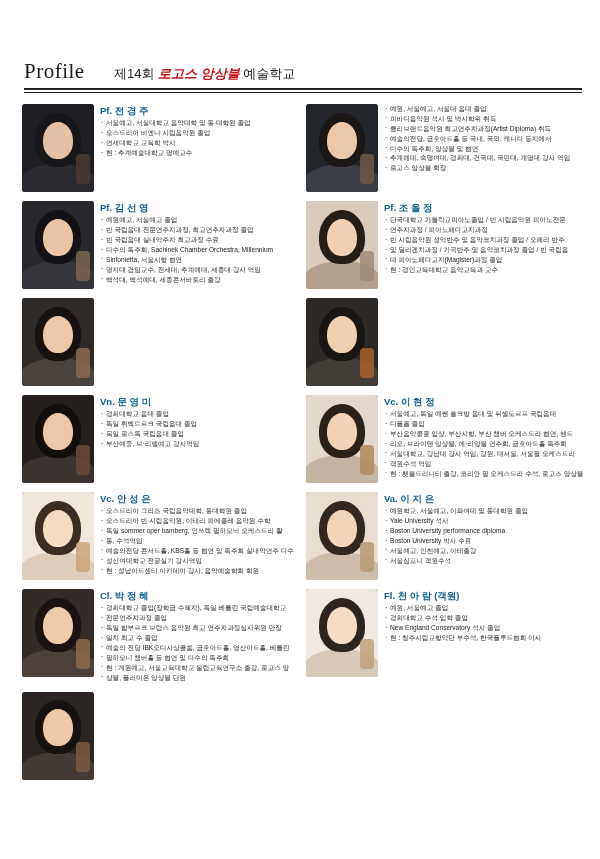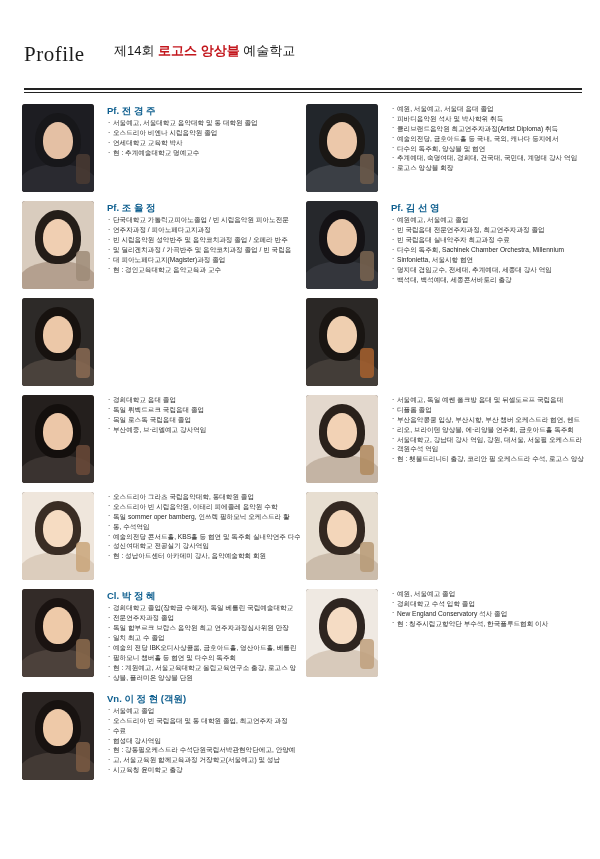--- a/index.html
+++ b/index.html
@@ -22,41 +22,42 @@
     box-sizing: border-box;
     padding: 0 18px;
   }
 
   
   .header {
     position: relative;
     height: 48px;
     margin-top: 42px;
     display: flex;
-    align-items: flex-start;
+    align-items: flex-end;
   }
   .header-title {
     font-family: "Liberation Serif", serif;
     font-size: 21px;
     letter-spacing: 0.5px;
     color: #1a1a1a;
     padding: 0 0 6px 6px;
     width: 92px;
     box-sizing: border-box;
   }
   .header-sub {
     flex: 1;
     padding: 0 0 7px 4px;
     font-size: 13px;
     color: #1a1a1a;
     white-space: nowrap;
   }
   .header-sub .hl {
     color: #c3161c;
     font-weight: bold;
+    font-style: italic;
   }
   .header-rule {
     position: absolute;
     left: 6px;
     right: 0;
     bottom: 0;
     height: 2px;
     background: #222;
   }
   .header-rule-thin {
@@ -127,21 +128,21 @@
     right: 4px;
     bottom: 8px;
     width: 14px;
     height: 30px;
     border-radius: 4px;
     opacity: .85;
   }
 
   .info {
     flex: 1;
-    padding-left: 13px;
+    padding-left: 6px;
     min-width: 0;
   }
   .name {
     font-size: 9.5px;
     font-weight: bold;
     color: #0f5f8f;
     margin: 1px 0 2px 0;
     line-height: 1.2;
   }
   ul.lines {
@@ -215,40 +216,20 @@
             <li>클리브랜드음악원 최고연주자과정(Artist Diploma) 취득</li>
             <li>예술의전당, 금호아트홀 등 국내, 국외, 캐나다 등지에서</li>
             <li>다수의 독주회, 앙상블 및 협연</li>
             <li>추계예대, 숙명여대, 경희대, 건국대, 국민대, 계명대 강사 역임</li>
             <li>로고스 앙상블 회장</li>
           </ul>
         </div>
       </div>
       <div class="card">
         <div class="photo">
-          <div class="p-backdrop" style="background:#d9ccbe"></div>
-          <div class="p-shoulder" style="background:#b4a08f"></div>
-          <div class="p-hair" style="background:#241d18"></div>
-          <div class="p-face" style="background:#f0cfb2"></div>
-          <div class="p-accent" style="background:#9d8b78"></div>
-        </div>
-        <div class="info">
-          <div class="name">Pf. 조 율 정</div>
-          <ul class="lines">
-            <li>단국대학교 가톨릭교피아노졸업 / 빈 시립음악원 피아노전문</li>
-            <li>연주자과정 / 피아노페다고지과정</li>
-            <li>빈 시립음악원 성악반주 및 음악코치과정 졸업 / 오페라 반주</li>
-            <li>및 딜리겐치과정 / 가곡반주 및 음악코치과정 졸업 / 빈 국립음</li>
-            <li>대 피아노페다고지(Magister)과정 졸업</li>
-            <li>현 : 경인교육대학교 음악교육과 교수</li>
-          </ul>
-        </div>
-      </div>
-      <div class="card">
-        <div class="photo">
           <div class="p-backdrop" style="background:#26282c"></div>
           <div class="p-shoulder" style="background:#34363c"></div>
           <div class="p-hair" style="background:#141215"></div>
           <div class="p-face" style="background:#e9c5a6"></div>
           <div class="p-accent" style="background:#7a6450"></div>
         </div>
         <div class="info">
           <div class="name">Pf. 김 선 영</div>
           <ul class="lines">
             <li>예원예고, 서울예고 졸업</li>
@@ -256,20 +237,40 @@
             <li>빈 국립음대 실내악주자 최고과정 수료</li>
             <li>다수의 독주회, Sachinek Chamber Orchestra, Millennium</li>
             <li>Sinfonietta, 서울시향 협연</li>
             <li>명지대 겸임교수, 전세대, 추계예대, 세종대 강사 역임</li>
             <li>백석대, 백석예대, 세종콘서바토리 출강</li>
           </ul>
         </div>
       </div>
       <div class="card">
         <div class="photo">
+          <div class="p-backdrop" style="background:#d9ccbe"></div>
+          <div class="p-shoulder" style="background:#b4a08f"></div>
+          <div class="p-hair" style="background:#241d18"></div>
+          <div class="p-face" style="background:#f0cfb2"></div>
+          <div class="p-accent" style="background:#9d8b78"></div>
+        </div>
+        <div class="info">
+          <div class="name">Pf. 조 율 정</div>
+          <ul class="lines">
+            <li>단국대학교 가톨릭교피아노졸업 / 빈 시립음악원 피아노전문</li>
+            <li>연주자과정 / 피아노페다고지과정</li>
+            <li>빈 시립음악원 성악반주 및 음악코치과정 졸업 / 오페라 반주</li>
+            <li>및 딜리겐치과정 / 가곡반주 및 음악코치과정 졸업 / 빈 국립음</li>
+            <li>대 피아노페다고지(Magister)과정 졸업</li>
+            <li>현 : 경인교육대학교 음악교육과 교수</li>
+          </ul>
+        </div>
+      </div>
+      <div class="card">
+        <div class="photo">
           <div class="p-backdrop" style="background:#2d2a28"></div>
           <div class="p-shoulder" style="background:#4a423c"></div>
           <div class="p-hair" style="background:#17120f"></div>
           <div class="p-face" style="background:#ecc8a8"></div>
           <div class="p-accent" style="background:#8a6a52"></div>
         </div>
       </div>
       <div class="card">
         <div class="photo">
           <div class="p-backdrop" style="background:#2b2826"></div>
@@ -281,75 +282,89 @@
       </div>
       <div class="card">
         <div class="photo">
           <div class="p-backdrop" style="background:#241f1d"></div>
           <div class="p-shoulder" style="background:#3a3330"></div>
           <div class="p-hair" style="background:#130f0d"></div>
           <div class="p-face" style="background:#ecc7a8"></div>
           <div class="p-accent" style="background:#6b4a38"></div>
         </div>
         <div class="info">
+          <div class="name">Vn. 문 영 미</div>
           <ul class="lines">
             <li>경희대학교 음대 졸업</li>
             <li>독일 뤼벡드르크 국립음대 졸업</li>
             <li>목일 로스독 국립음대 졸업</li>
             <li>부산예중, 브·리엘예고 강사역임</li>
           </ul>
         </div>
       </div>
       <div class="card">
         <div class="photo">
           <div class="p-backdrop" style="background:#e3d8cd"></div>
           <div class="p-shoulder" style="background:#c4b4a4"></div>
           <div class="p-hair" style="background:#2a211b"></div>
           <div class="p-face" style="background:#f2d2b5"></div>
           <div class="p-accent" style="background:#b08a5e"></div>
         </div>
         <div class="info">
+          <div class="name">Vc. 이 현 정</div>
           <ul class="lines">
             <li>서울예고, 독일 예쎈 폴크방 음대 및 뒤셀도르프 국립음대</li>
             <li>디플롬 졸업</li>
             <li>부산음악콩쿨 입상, 부산시향, 부산 챔버 오케스트라 협연, 헨트</li>
             <li>리오, 브라이텐 앙상블, 에·리앙블 연주회, 금호아트홀 독주회</li>
             <li>서울대학교, 강남대 강사 역임, 강원, 대서울, 서울필 오케스트라</li>
             <li>객원수석 역임</li>
             <li>현 : 횃불트리니티 출강, 코리안 필 오케스트라 수석, 로고스 앙상블</li>
           </ul>
         </div>
       </div>
       <div class="card">
         <div class="photo">
           <div class="p-backdrop" style="background:#efe6dc"></div>
           <div class="p-shoulder" style="background:#dccdbd"></div>
           <div class="p-hair" style="background:#3a2d24"></div>
           <div class="p-face" style="background:#f6dcc2"></div>
           <div class="p-accent" style="background:#c9a47a"></div>
         </div>
         <div class="info">
+          <div class="name">Vc. 안 성 은</div>
           <ul class="lines">
             <li>오스트리아 그라츠 국립음악대학, 동대학원 졸업</li>
             <li>오스트리아 빈 시립음악원, 이태리 피에졸레 음악원 수학</li>
             <li>독일 sommer oper bamberg, 인쓰렉 필하모닉 오케스트라 활</li>
             <li>동, 수석역임</li>
             <li>예술의전당 콘서트홀, KBS홀 등 협연 및 독주회 실내악연주 다수</li>
             <li>성신여대학교 전공실기 강사역임</li>
             <li>현 : 성남아트센터 아카데미 강사, 음악예술학회 회원</li>
           </ul>
         </div>
       </div>
       <div class="card">
         <div class="photo">
           <div class="p-backdrop" style="background:#e7ded1"></div>
           <div class="p-shoulder" style="background:#cbbcab"></div>
           <div class="p-hair" style="background:#332821"></div>
           <div class="p-face" style="background:#f3d6ba"></div>
           <div class="p-accent" style="background:#b79a76"></div>
+        </div>
+        <div class="info">
+          <div class="name">Va. 이 지 은</div>
+          <ul class="lines">
+            <li>예원학교, 서울예고, 이화여대 및 동대학원 졸업</li>
+            <li>Yale University 석사</li>
+            <li>Boston University performance diploma</li>
+            <li>Boston University 박사 수료</li>
+            <li>서울예고, 인천예고, 아태출강</li>
+            <li>서울심포니 객원수석</li>
+          </ul>
         </div>
       </div>
       <div class="card">
         <div class="photo">
           <div class="p-backdrop" style="background:#332b28"></div>
           <div class="p-shoulder" style="background:#4c413b"></div>
           <div class="p-hair" style="background:#1a1311"></div>
           <div class="p-face" style="background:#eecaa9"></div>
           <div class="p-accent" style="background:#8c6b4c"></div>
         </div>
@@ -369,44 +384,33 @@
       </div>
       <div class="card">
         <div class="photo">
           <div class="p-backdrop" style="background:#efe9e2"></div>
           <div class="p-shoulder" style="background:#d8cabb"></div>
           <div class="p-hair" style="background:#2e2520"></div>
           <div class="p-face" style="background:#f5dcc4"></div>
           <div class="p-accent" style="background:#c0a07c"></div>
         </div>
         <div class="info">
+          <div class="name">Fl. 천 아 람 (객원)</div>
           <ul class="lines">
             <li>예원, 서울예고 졸업</li>
             <li>경희대학교 수석 입학 졸업</li>
             <li>New England Conservatory 석사 졸업</li>
             <li>현 : 청주시립교향악단 부수석, 한국플루트협회 이사</li>
           </ul>
         </div>
       </div>
       <div class="card">
         <div class="photo">
           <div class="p-backdrop" style="background:#2a2422"></div>
           <div class="p-shoulder" style="background:#433a35"></div>
           <div class="p-hair" style="background:#171210"></div>
           <div class="p-face" style="background:#eec9a8"></div>
           <div class="p-accent" style="background:#7a5a42"></div>
         </div>
-        <div class="info">
-          <div class="name">Vn. 이 정 현 (객원)</div>
-          <ul class="lines">
-            <li>서울예고 졸업</li>
-            <li>오스트리아 빈 국립음대 및 동 대학원 졸업, 최고연주자 과정</li>
-            <li>수료</li>
-            <li>협성대 강사역임</li>
-            <li>현 : 강동필오케스트라 수석단원국립서박관현악단에고, 안양예</li>
-            <li>고, 서울교육원 함께교육과정 거장학교(서울예고) 및 성남</li>
-            <li>시교육청 윤미학교 출강</li>
-          </ul>
-        </div>
       </div>
     </div>
 
 </div>
 
 </body></html>

